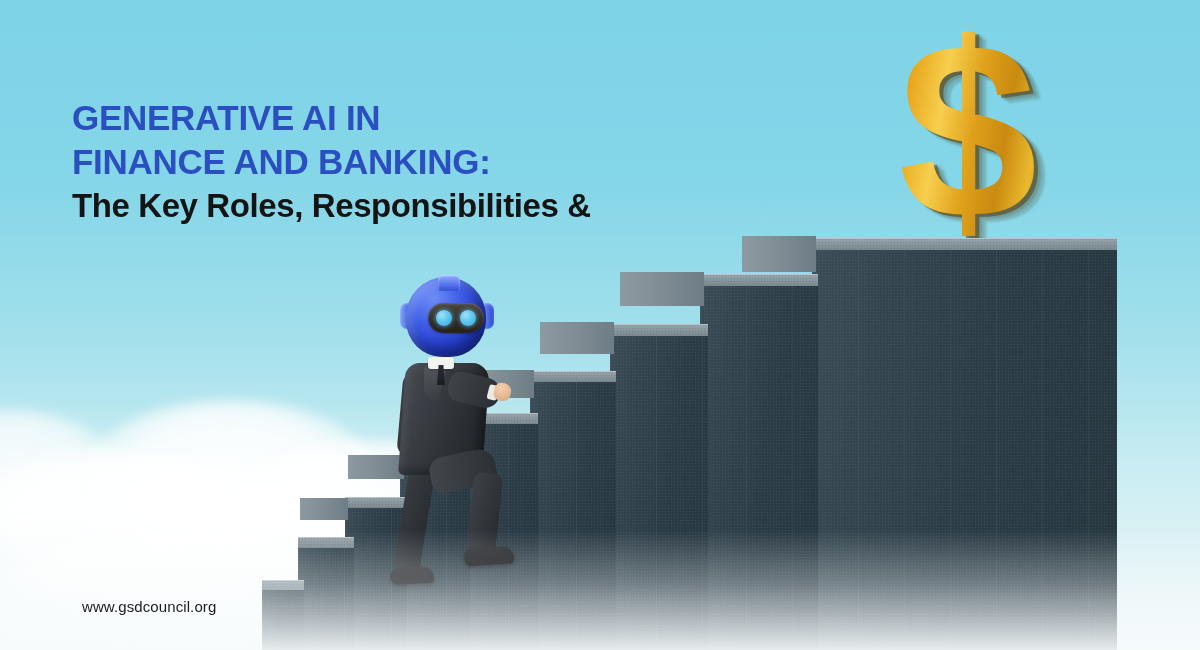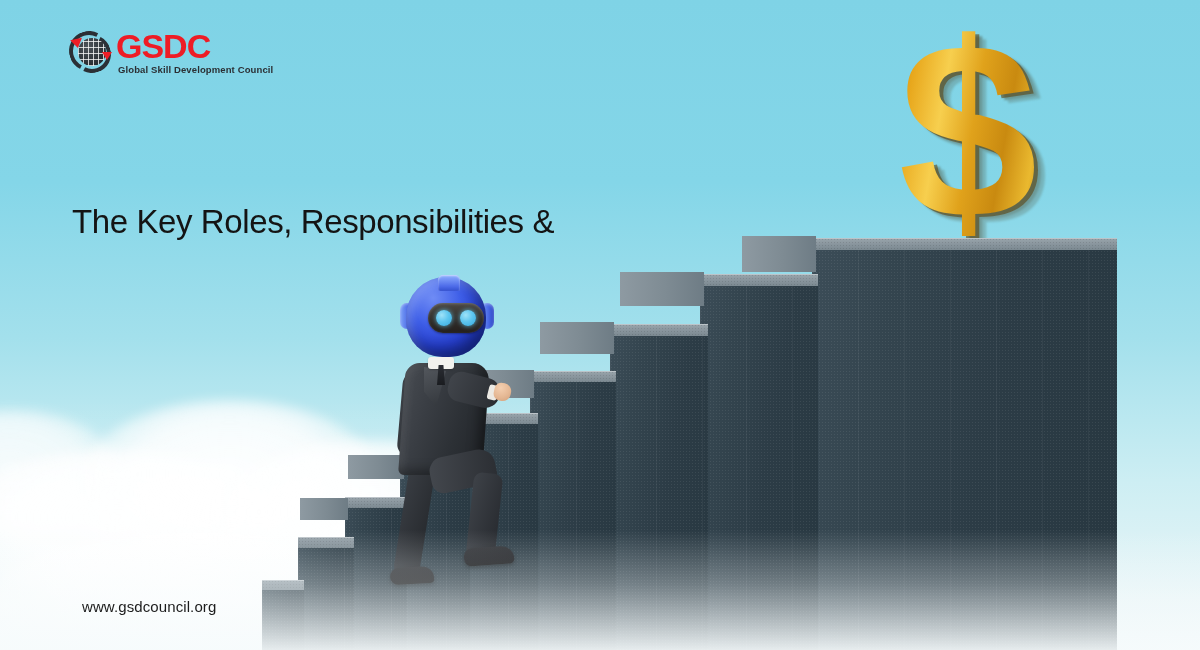--- a/index.html
+++ b/index.html
@@ -258,22 +258,22 @@
     color:#2b2f34; white-space:nowrap;
   }
 
   
   .headline {
     position:absolute; left:72px; top:96px; width:640px;
     font-size:35px; font-weight:bold; line-height:44px;
     color:#2b4fc0; letter-spacing:-.3px;
   }
   .subhead {
-    position:absolute; left:72px; top:200px; width:700px;
-    font-size:33px; font-weight:normal; line-height:44px;
+    position:absolute; left:72px; top:184px; width:700px;
+    font-size:33px; font-weight:bold; line-height:44px;
     color:#141414; letter-spacing:-.4px;
   }
   .site-url {
     position:absolute; left:82px; top:598px;
     font-size:15px; color:#1c1c1c; letter-spacing:.1px;
   }
 </style>
 </head>
 <body>
 
@@ -389,32 +389,25 @@
           <div class="rh-eye left"></div>
           <div class="rh-eye right"></div>
         </div>
       </div>
       <div class="rh-crest"></div>
     </div>
   </div>
 
   <div class="haze2"></div>
 
-  <div class="logo">
-    <div class="logo-mark">
-      <div class="arc-tl"></div>
-      <div class="arc-br"></div>
-      <div class="globe"></div>
-      <div class="tri-red"></div>
-      <div class="tri-red2"></div>
-    </div>
-    <div class="logo-name">GSDC</div>
-    <div class="logo-tag">Global Skill Development Council</div>
-  </div>
-
+
+  <div class="headline">
+    <div>GENERATIVE AI IN</div>
+    <div>FINANCE AND BANKING:</div>
+  </div>
 
   <div class="subhead">
     <div>The Key Roles, Responsibilities &amp;</div>
   </div>
 
   <div class="site-url">www.gsdcouncil.org</div>
 
 </div>
 
 </body></html>

